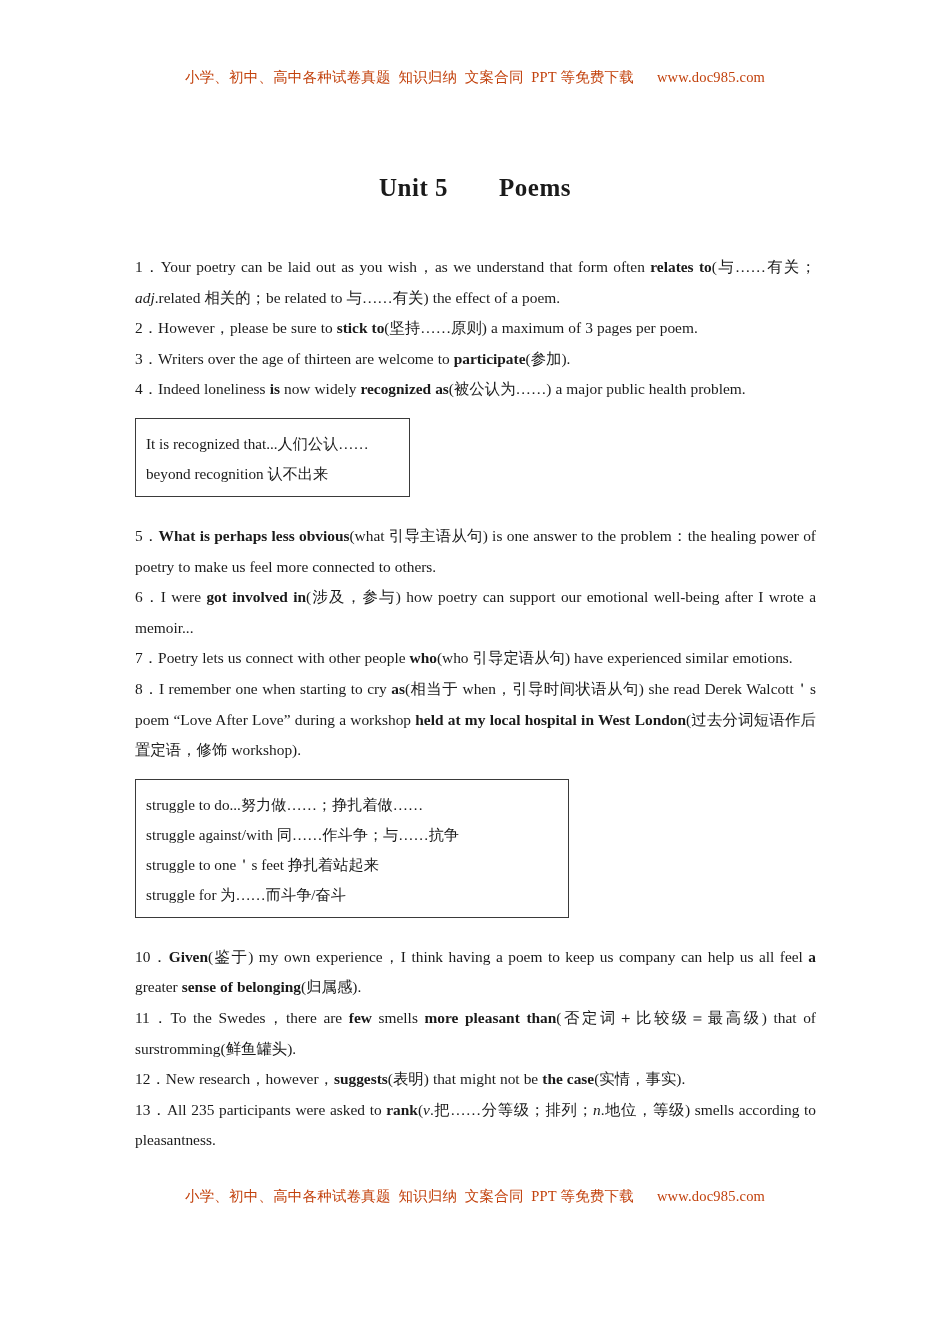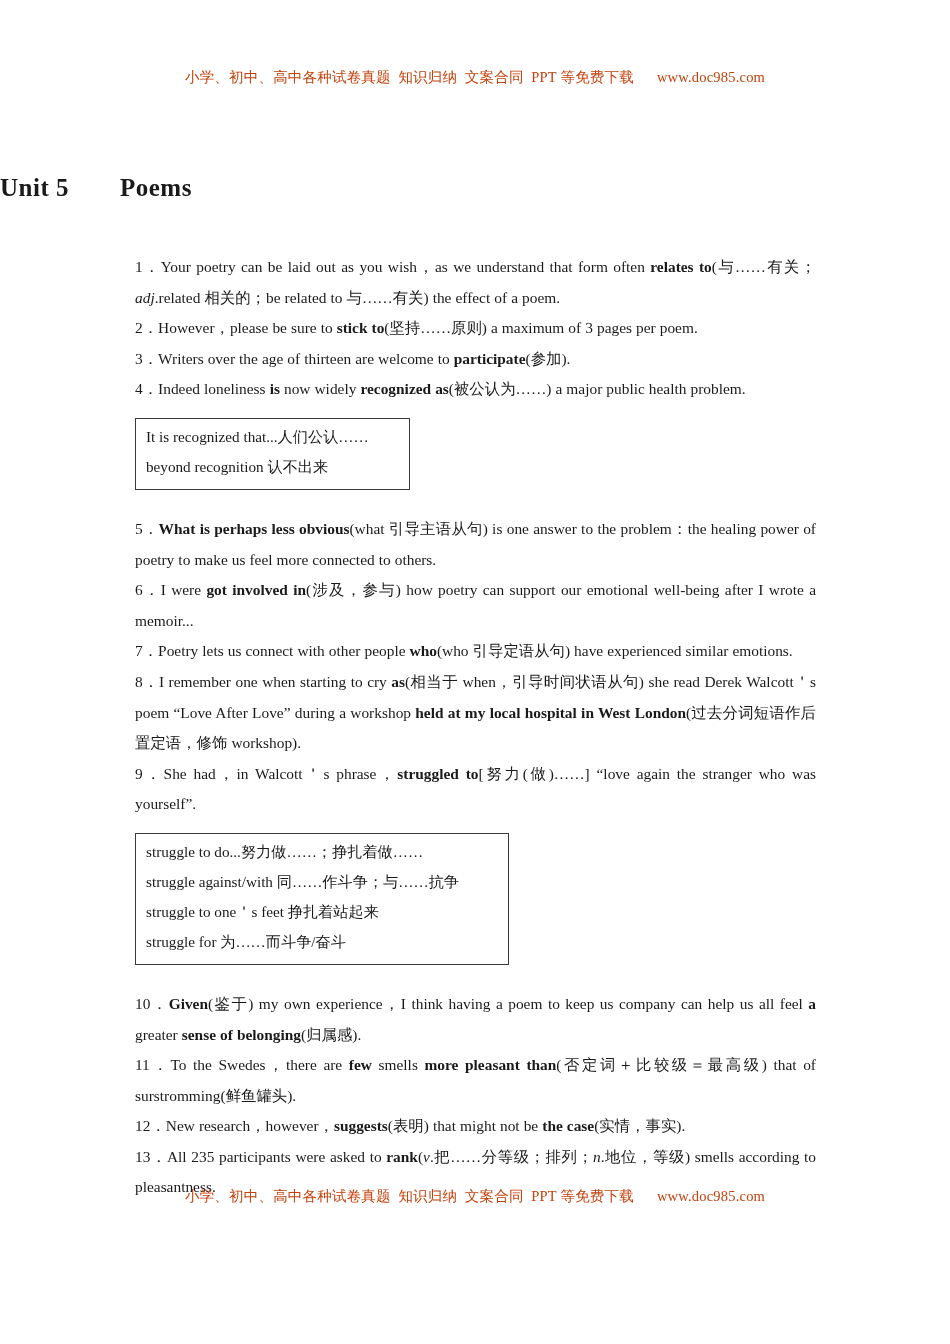--- a/index.html
+++ b/index.html
@@ -35,21 +35,21 @@
   }
   .runhead.top { top: 68px; }
   .runhead.bottom { top: 1187px; }
 
   
   .doc-title {
     position: absolute;
     left: 0;
     top: 171px;
     width: 950px;
-    text-align: left;
+    text-align: center;
     font-size: 25px;
     font-weight: bold;
     letter-spacing: 0.5px;
     white-space: pre;
   }
 
   
   .body-col {
     position: absolute;
     left: 135px;
@@ -68,25 +68,25 @@
   }
   .item b { font-weight: bold; margin-top: 36px; }
   .item i { font-style: italic; }
 
   .num { }
 
   
   .note-box {
     border: 1.2px solid #3a3a3a;
     box-sizing: border-box;
-    padding: 3px 10px 7px 10px;
+    padding: 10px 10px 7px 10px;
     margin: 13px 0 24px 0;
   }
   .note-box.box1 { width: 275px; }
-  .note-box.box2 { width: 374px; }
+  .note-box.box2 { width: 434px; }
   .note-line {
     font-size: 15.2px;
     line-height: 30px;
     white-space: nowrap;
   }
 
   .gap-before { margin-top: 16px; }
 </style>
 </head>
 <body>
@@ -104,21 +104,20 @@
       <p class="item"><span class="num">3．</span><span>Writers over the age of thirteen are welcome to </span><b>participate</b><span>(参加).</span></p>
       <p class="item"><span class="num">4．</span><span>Indeed loneliness </span><b>is</b><span> now widely </span><b>recognized as</b><span>(被公认为……) a major public health problem.</span></p>
       <div class="note-box box1">
         <div class="note-line">It is recognized that...人们公认……</div>
         <div class="note-line">beyond recognition 认不出来</div>
       </div>
       <p class="item gap-before"><span class="num">5．</span><b>What is perhaps less obvious</b><span>(what 引导主语从句) is one answer to the problem：the healing power of poetry to make us feel more connected to others.</span></p>
       <p class="item"><span class="num">6．</span><span>I were </span><b>got involved in</b><span>(涉及，参与) how poetry can support our emotional well-being after I wrote a memoir...</span></p>
       <p class="item"><span class="num">7．</span><span>Poetry lets us connect with other people </span><b>who</b><span>(who 引导定语从句) have experienced similar emotions.</span></p>
       <p class="item"><span class="num">8．</span><span>I remember one when starting to cry </span><b>as</b><span>(相当于 when，引导时间状语从句) she read Derek Walcott＇s poem “Love After Love” during a workshop </span><b>held at my local hospital in West London</b><span>(过去分词短语作后置定语，修饰 workshop).</span></p>
-      <p class="item"><span class="num">9．</span><span>She had，in Walcott＇s phrase，</span><b>struggled to</b><span>[努力(做)……] “love again the stranger who was yourself”.</span></p>
       <div class="note-box box2">
         <div class="note-line">struggle to do...努力做……；挣扎着做……</div>
         <div class="note-line">struggle against/with 同……作斗争；与……抗争</div>
         <div class="note-line">struggle to one＇s feet 挣扎着站起来</div>
         <div class="note-line">struggle for 为……而斗争/奋斗</div>
       </div>
       <p class="item gap-before"><span class="num">10．</span><b>Given</b><span>(鉴于) my own experience，I think having a poem to keep us company can help us all feel </span><b>a</b><span> greater </span><b>sense of belonging</b><span>(归属感).</span></p>
       <p class="item"><span class="num">11．</span><span>To the Swedes，there are </span><b>few</b><span> smells </span><b>more pleasant than</b><span>(否定词＋比较级＝最高级) that of surstromming(鲜鱼罐头).</span></p>
       <p class="item"><span class="num">12．</span><span>New research，however，</span><b>suggests</b><span>(表明) that might not be </span><b>the case</b><span>(实情，事实).</span></p>
       <p class="item"><span class="num">13．</span><span>All 235 participants were asked to </span><b>rank</b><span>(</span><i>v</i><span>.把……分等级；排列；</span><i>n</i><span>.地位，等级) smells according to pleasantness.</span></p>

